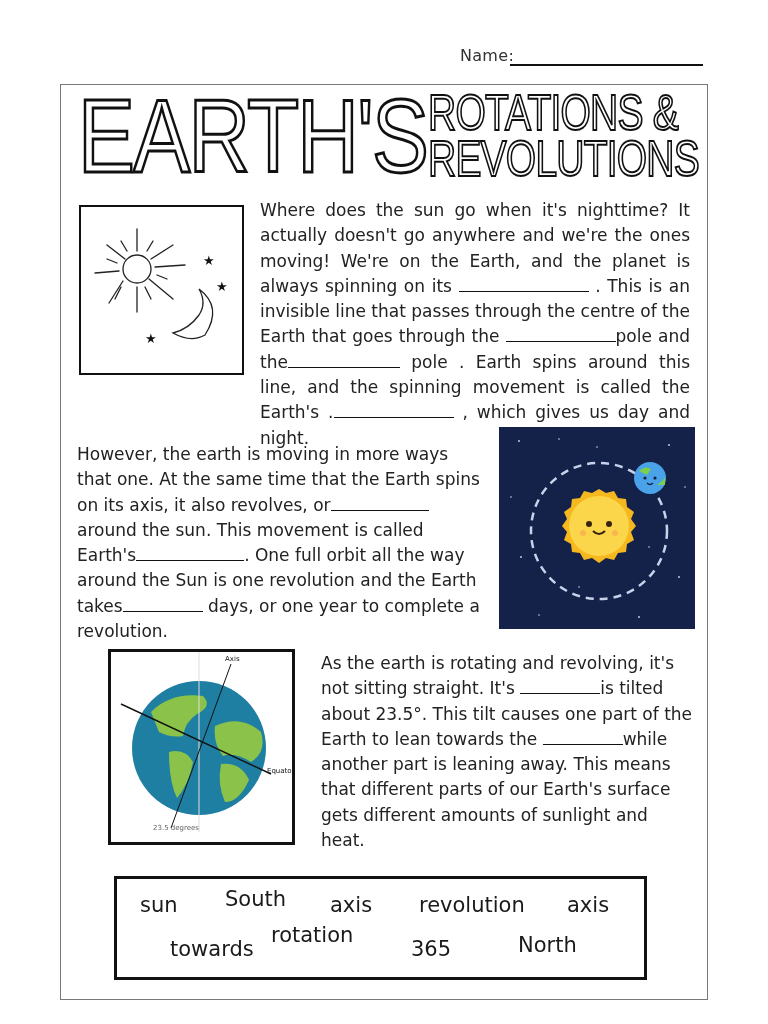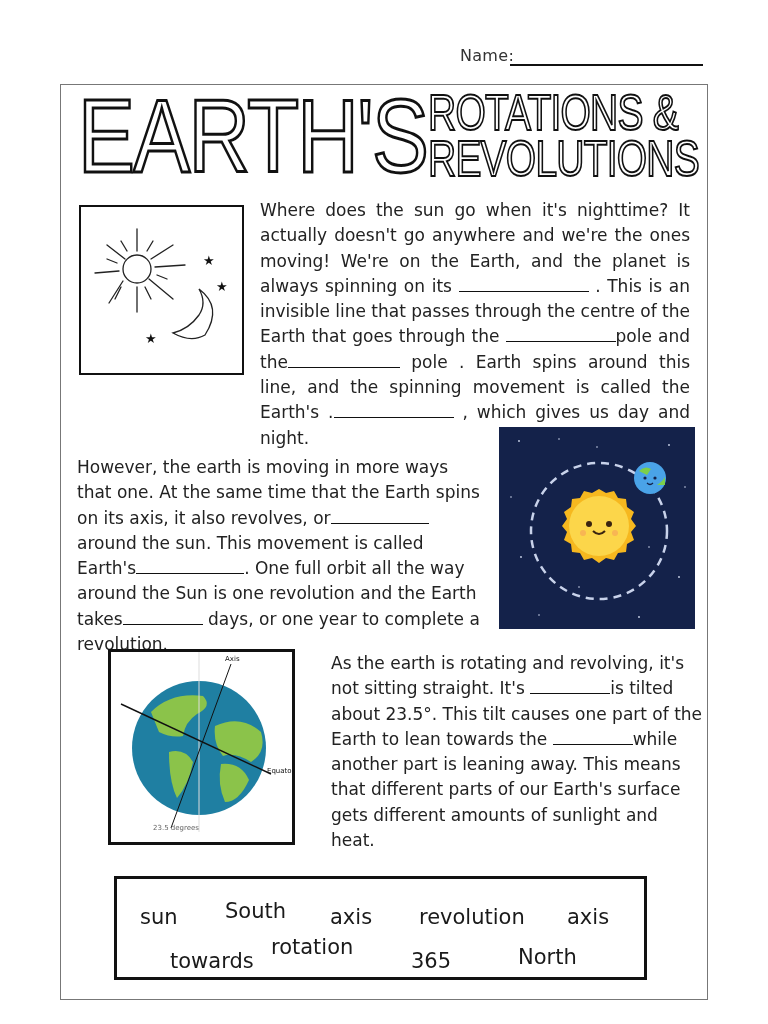--- a/index.html
+++ b/index.html
@@ -11,30 +11,30 @@
   .frame { left:60px; top:84px; width:648px; height:916px; border:1.5px solid #777; box-sizing:border-box; }
 
   .title-big { left:78px; top:86px; font-family:"Liberation Sans", sans-serif; font-size:104px; line-height:100px;
                color:#fff; -webkit-text-stroke:3px #111; letter-spacing:-2px; transform:scaleX(0.82); transform-origin:left top; font-weight:normal; }
   .title-small { left:428px; font-family:"Liberation Sans", sans-serif; font-size:50px; line-height:46px;
                  color:#fff; -webkit-text-stroke:2px #111; letter-spacing:-1px; transform:scaleX(0.78); transform-origin:left top; }
   .t1 { top:90px; } .t2 { top:136px; }
 
   .p { font-size:17px; line-height:25.3px; color:#222; }
   .p1 { left:260px; top:198px; width:430px; text-align:justify; text-align-last:left; }
-  .p2 { left:77px; top:442px; width:410px;margin-top:13px; }
-  .p3 { left:321px; top:651px; width:375px;margin-left:10px; }
+  .p2 { left:77px; top:442px; width:410px; }
+  .p3 { left:321px; top:651px; width:375px; }
   .blank { display:inline-block; border-bottom:1.6px solid #111; height:12px; vertical-align:baseline; }
 
   .box1 { left:79px; top:205px; width:165px; height:170px; border:2.5px solid #111; box-sizing:border-box; background:#fff; }
   .box2 { left:499px; top:427px; width:196px; height:202px; background:#14224a; }
   .box3 { left:108px; top:649px; width:187px; height:196px; border:3px solid #111; box-sizing:border-box; background:#fff; }
 
   .wordbank { left:114px; top:876px; width:533px; height:104px; border:3px solid #111; box-sizing:border-box; }
-  .wb-word { position:absolute; font-size:21px; color:#1a1a1a;margin-top:12px; }
+  .wb-word { position:absolute; font-size:21px; color:#1a1a1a; }
 </style>
 </head>
 <body>
 
 <div class="abs name-label">Name:</div>
 <div class="abs name-line"></div>
 
 <div class="abs frame"></div>
 
 <div class="abs title-big">EARTH'S</div>

